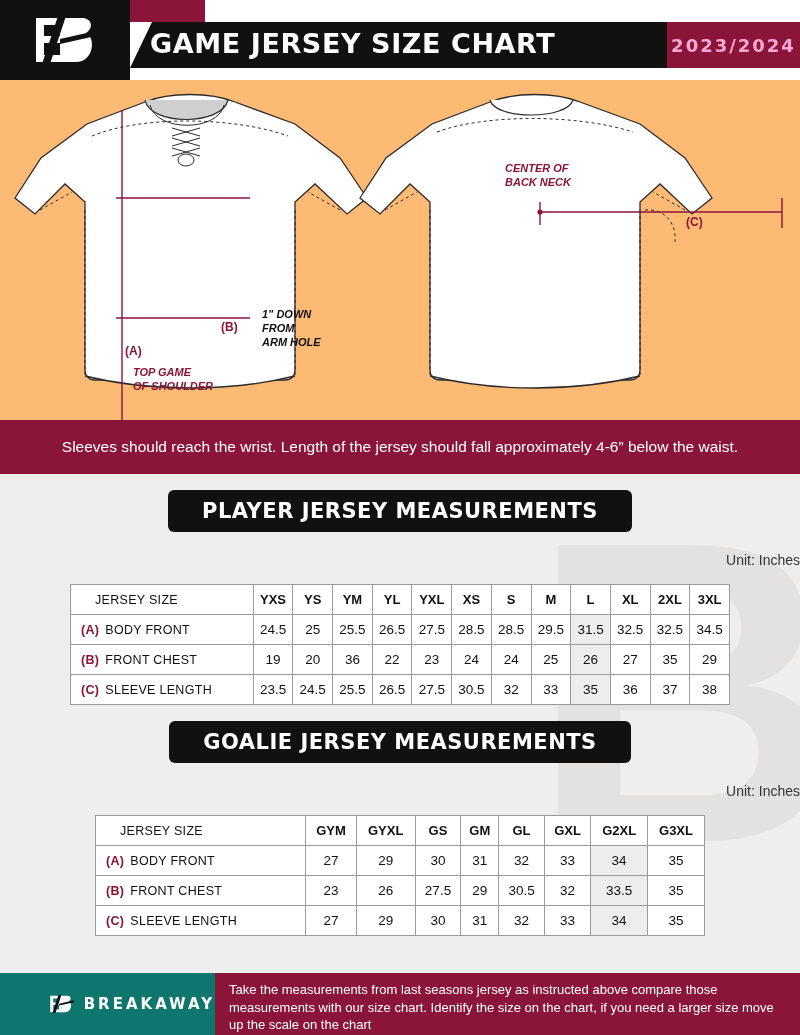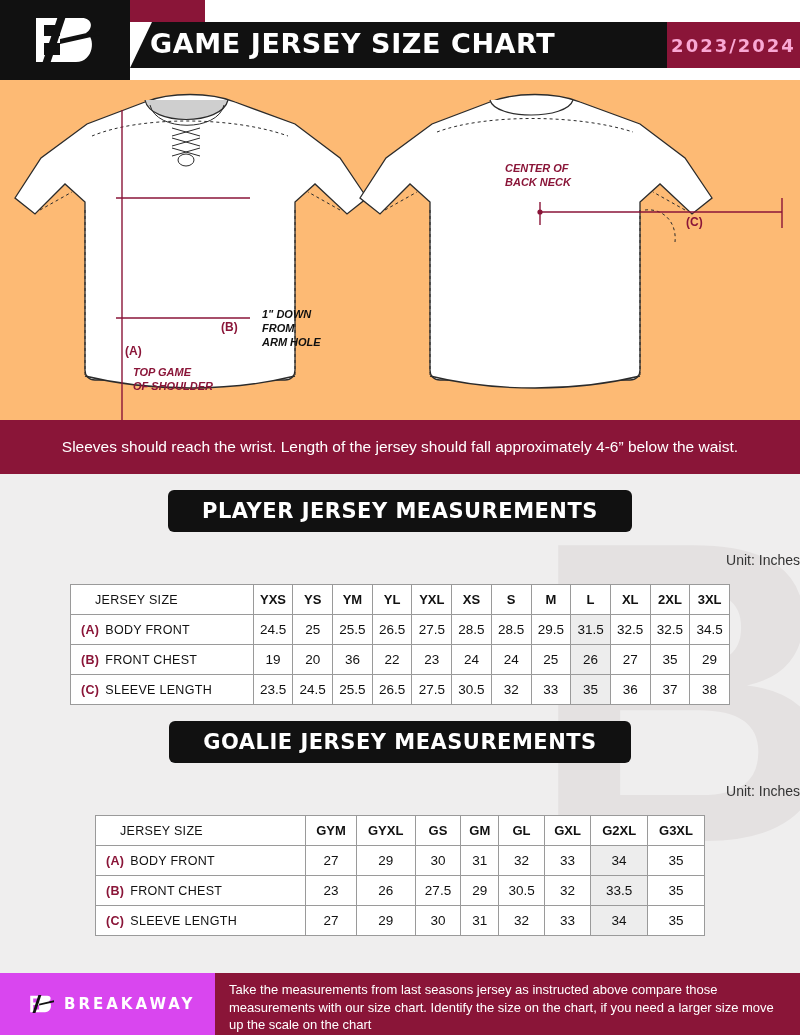--- a/index.html
+++ b/index.html
@@ -79,22 +79,22 @@
   td.rowlabel,th.rowlabel{
     text-align:left;padding-left:10px;font-size:12.5px;font-weight:normal;
     letter-spacing:.3px;white-space:nowrap;
   }
   th.rowlabel{padding-left:24px;}
   td.rowlabel .tag{color:#8a1538;font-weight:bold;margin-right:6px;}
   td.hl{background:#ededed;}
 
   
   .footer{position:absolute;left:0;bottom:0;width:800px;height:62px;z-index:3;}
-  .footer .left{position:absolute;left:0;top:0;width:215px;height:62px;background:#d946ef;
-     display:flex;align-items:center;gap:10px;padding-left:28px;box-sizing:border-box;}
+  .footer .left{position:absolute;left:0;top:0;width:215px;height:62px;background:#0f766e;
+     display:flex;align-items:center;gap:10px;padding-left:28px;box-sizing:border-box;justify-content:flex-end;}
   .brand-name{color:#fff;font-size:15px;letter-spacing:3px;font-weight:bold;font-family:"DejaVu Sans", sans-serif;}
   .footer .right{position:absolute;left:215px;top:0;right:0;height:62px;background:#8a1538;color:#fff;
      font-size:13px;line-height:1.35;padding:8px 14px 0 14px;box-sizing:border-box;}
 </style>
 </head>
 <body>
 
 <div class="page">
 
   <div class="watermark">B</div>

